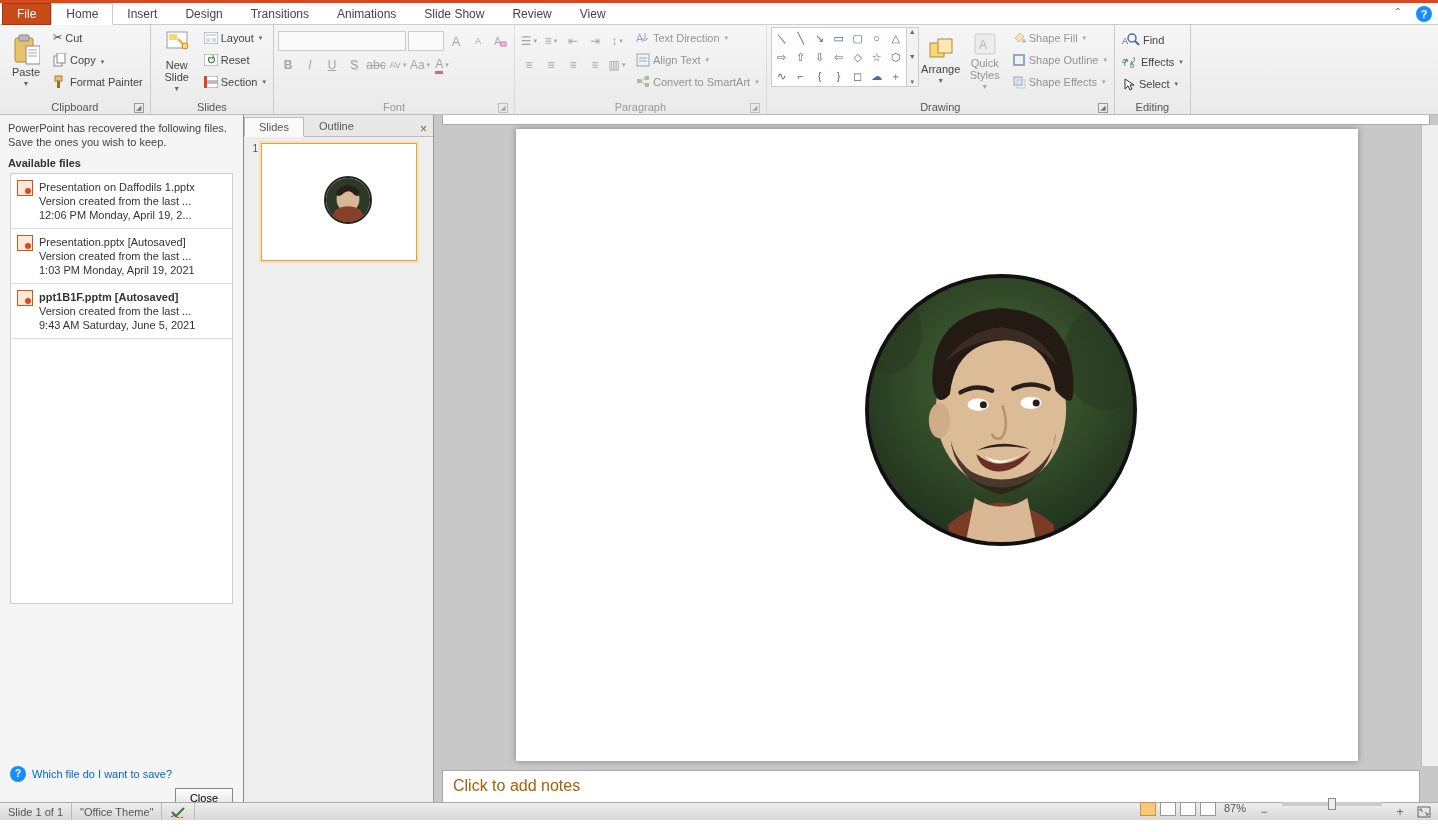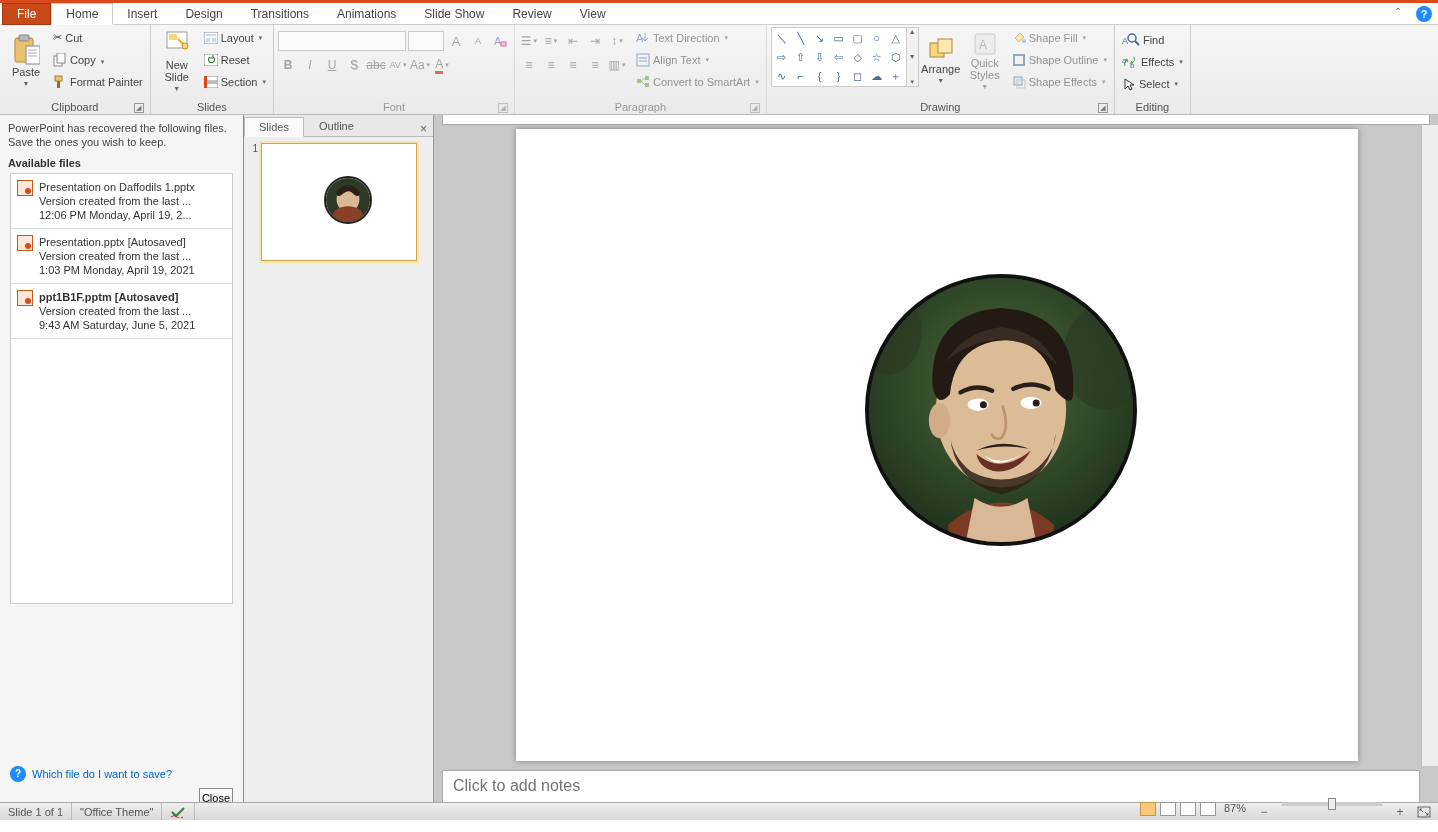--- a/index.html
+++ b/index.html
@@ -34,40 +34,40 @@
 .rec-avail{padding:2px 8px 4px 8px;font-weight:bold;color:#333;font-size:11px}
 .rec-list{margin:0 10px;border:1px solid #ccc;background:#fff;flex:0 0 auto;height:431px;overflow:auto}
 .rec-item{display:flex;gap:6px;padding:6px 6px;border-bottom:1px solid #ddd;cursor:pointer}
 .rec-ic{width:16px;height:16px;flex:0 0 16px;border:1px solid #c55a1a;background:#ffe8d8;position:relative}
 .rec-ic::after{content:"";position:absolute;right:1px;bottom:1px;width:6px;height:6px;background:#d84a1b;border-radius:50%}
 .rec-lines{font-size:11px;line-height:14px;color:#333}
 .rec-lines .l1.bold{font-weight:bold}
 .rec-help{padding:0 10px;color:#0066cc;display:flex;align-items:center;gap:6px;cursor:pointer;font-size:11px}
 .rec-help .q{width:16px;height:16px;border-radius:50%;background:#1a8cff;color:#fff;text-align:center;line-height:16px;font-size:10px;font-weight:bold}
 .rec-btnrow{display:flex;justify-content:flex-end;padding:6px 10px}
-.rec-btnrow button{padding:3px 2px;font-size:11px;border:1px solid #888;background:linear-gradient(#fdfdfd,#e4e4e4);cursor:pointer}
+.rec-btnrow button{padding:3px 14px;font-size:11px;border:1px solid #888;background:linear-gradient(#fdfdfd,#e4e4e4);cursor:pointer}
 .rec-flex{flex:1}
 
 .slidepane{width:190px;background:#eee;border-right:1px solid #999;position:relative}
 .sp-tabs{height:22px;background:#e8e8e8;display:flex;border-bottom:1px solid #bbb;align-items:flex-end}
 .sp-tab{padding:3px 14px;font-size:11px;color:#555;cursor:pointer;border:1px solid transparent}
 .sp-tab.active{background:#fafafa;border:1px solid #bbb;border-bottom:1px solid #fafafa;margin-bottom:-1px}
 .sp-close{margin-left:auto;padding:0 6px;color:#666;cursor:pointer;font-size:12px}
 .thumb-wrap{padding:6px 4px;display:flex;gap:3px}
 .thumb-num{font-size:10px;color:#555;width:10px;text-align:right}
 .thumb{width:156px;height:118px;background:#fff;border:1px solid #caa956;outline:2px solid #f9e3a8;position:relative;cursor:pointer}
 .thumb .tcirc{position:absolute;left:62px;top:32px;width:48px;height:48px;border-radius:50%;border:2px solid #222;overflow:hidden}
 .thumb .tcirc svg{width:100%;height:100%}
 
 .editor{flex:1;background:#c8c8c8;position:relative;overflow:hidden}
 .edge-top{position:absolute;left:8px;right:8px;top:0;height:10px;background:#fff;border:1px solid #aaa;border-top:none}
 .slide{position:absolute;left:82px;top:14px;width:842px;height:632px;background:#fff;box-shadow:0 0 6px rgba(0,0,0,.35)}
 .photo{position:absolute;left:349px;top:145px;width:272px;height:272px;border-radius:50%;border:4px solid #111;overflow:hidden;background:#333}
 .photo svg{width:100%;height:100%;display:block}
-.notes{position:absolute;left:8px;right:18px;bottom:0;height:44px;background:#fff;border:1px solid #aaa;padding:6px 10px;color:#737373;font-size:16px}
+.notes{position:absolute;left:8px;right:18px;bottom:0;height:44px;background:#fff;border:1px solid #aaa;padding:6px 10px;color:#a16207;font-size:16px}
 .statusbar{position:absolute;left:0;right:0;bottom:12px;height:18px;background:linear-gradient(#eee,#d8d8d8);border-top:1px solid #aaa;display:flex;align-items:center;font-size:11px;color:#555}
 .sb-seg{padding:0 8px;border-right:1px solid #bbb;height:100%;display:flex;align-items:center;gap:4px}
 .sb-right{margin-left:auto;display:flex;align-items:flex-start;gap:4px;padding-right:4px}
 .view-ic{width:16px;height:14px;border:1px solid #999;background:#fff;cursor:pointer}
 .view-ic.sel{background:#f9c876;border-color:#c9924a}
 .zoom-track{width:100px;height:4px;background:#ccc;position:relative;margin:0 4px}
 .zoom-thumb{position:absolute;top:-4px;left:46px;width:8px;height:12px;background:#eee;border:1px solid #888}
 .disabled{opacity:.55}
 .scrollbar-v{position:absolute;right:0;top:10px;bottom:48px;width:17px;background:#eee;border-left:1px solid #bbb}
 </style>

